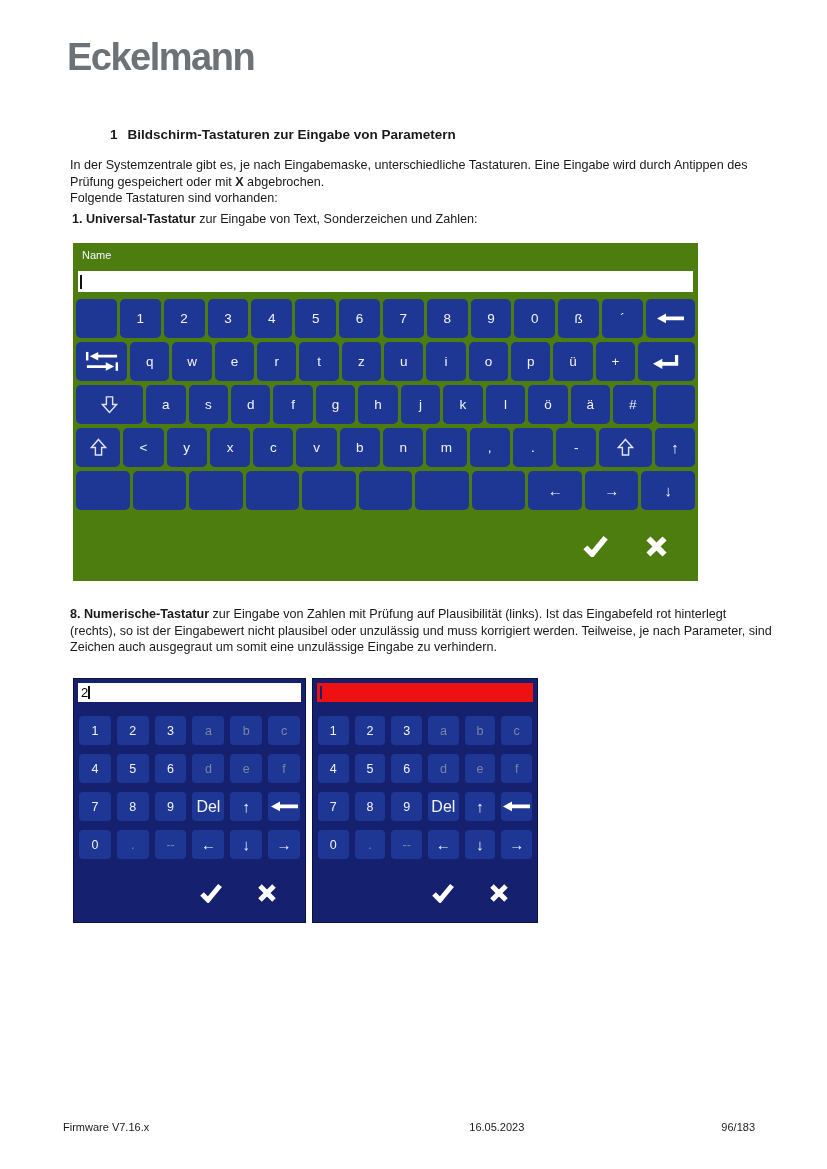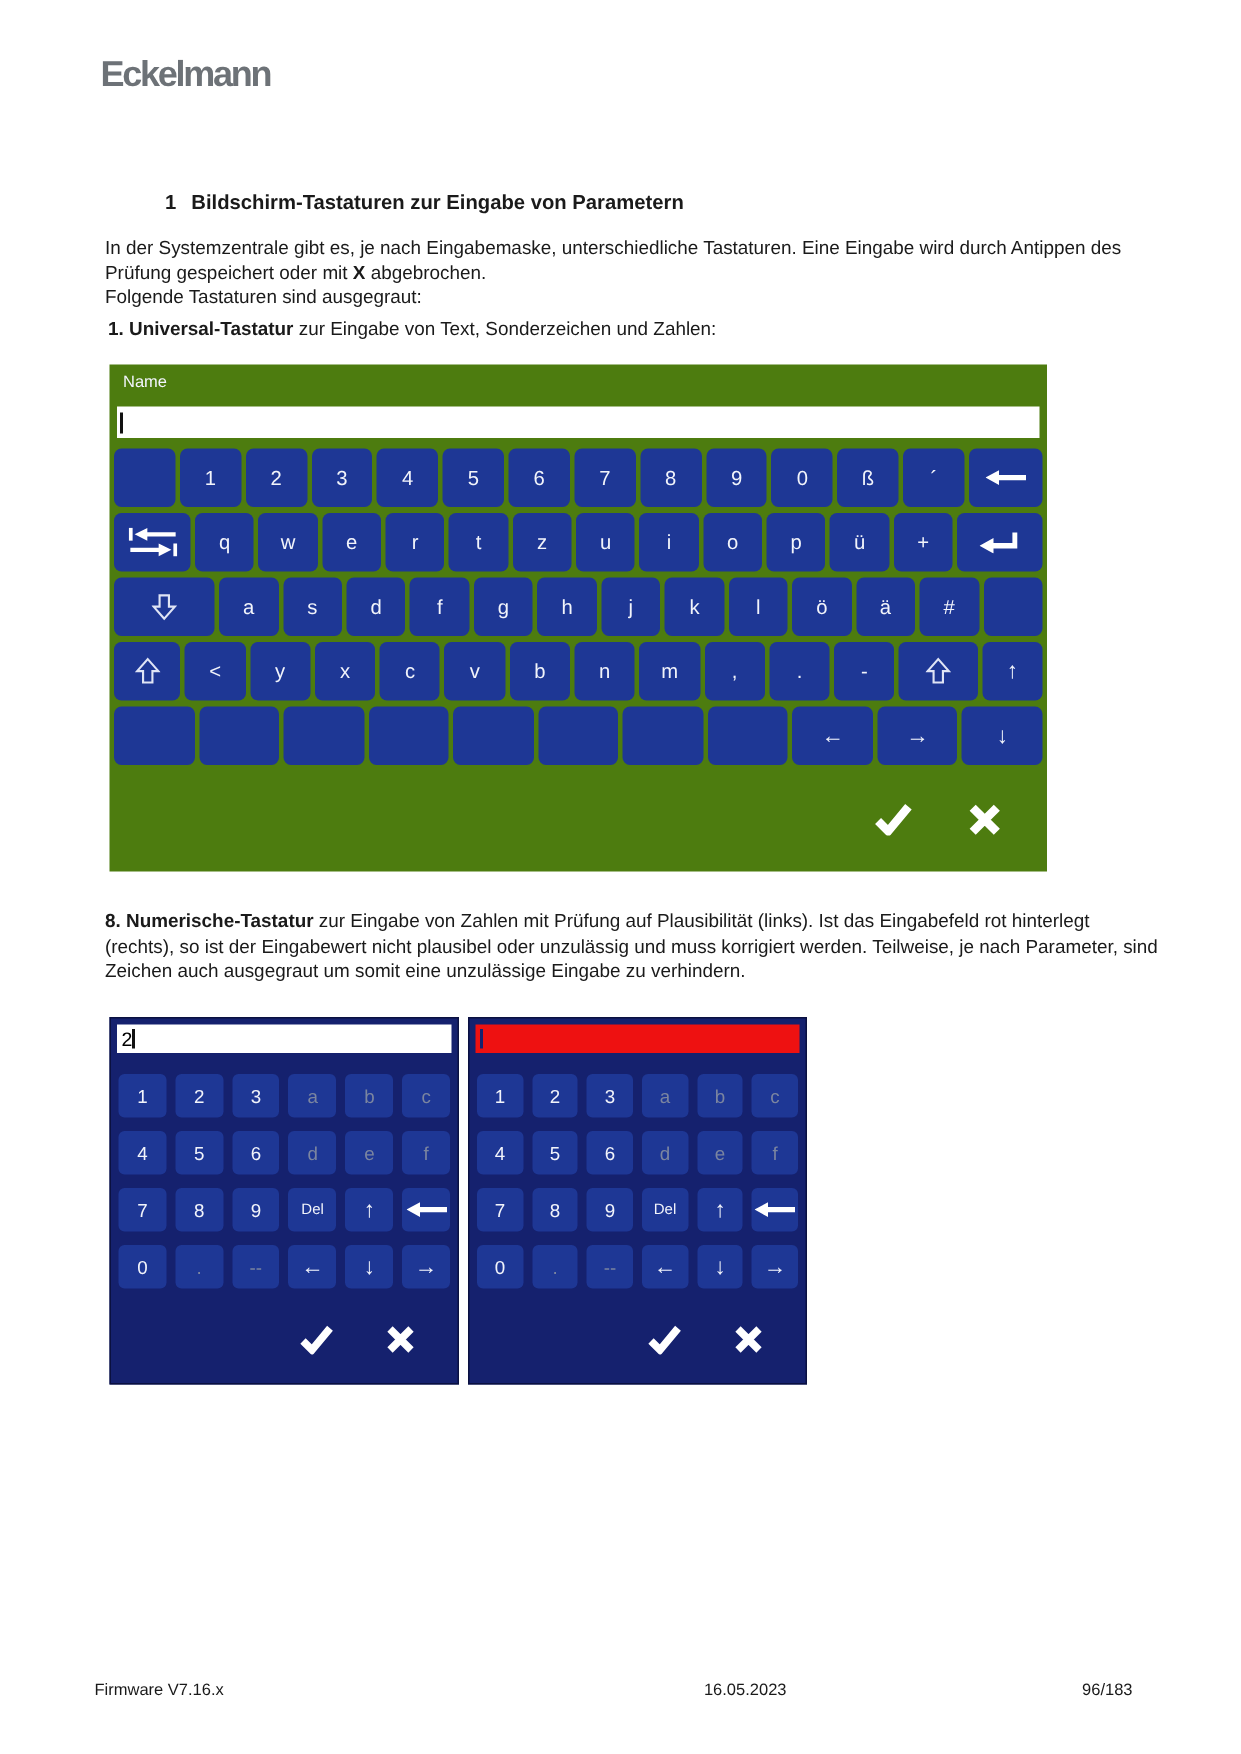--- a/index.html
+++ b/index.html
@@ -1,20 +1,20 @@
 <!DOCTYPE html>
 <html><head>
 <meta charset="utf-8">
 <style>
   * { margin:0; padding:0; box-sizing:border-box; }
   html,body { width:827px; height:1169px; background:#ffffff;
               font-family:"Liberation Sans", sans-serif; color:#1a1a1a; }
   .page { position:relative; width:827px; height:1169px; background:#fff; overflow:hidden; }
 
-  .logo { position:absolute; left:67px; top:36px; font-size:24px; font-weight:bold;
+  .logo { position:absolute; left:67px; top:36px; font-size:38px; font-weight:bold;
           color:#6d7277; letter-spacing:-1.5px; }
 
   .heading { position:absolute; left:70px; top:127px; font-size:13.5px; font-weight:bold;margin-left:40px; }
   .heading .hnum { margin-right:10px; }
 
   .para { position:absolute; font-size:12.6px; line-height:16.6px; }
   .intro { left:70px; top:157px; width:690px; }
   .item1 { left:72px; top:211px; width:700px; }
   .item2 { left:70px; top:606px; width:704px; }
 
@@ -46,21 +46,21 @@
   .numpad1 { left:312px; width:226px; }
   .np-input { position:absolute; left:4px; right:4px; top:4px; height:19px;
               display:flex; align-items:center; padding-left:3px; font-size:13px; color:#000; }
   .np-input .cursor { height:13px; }
   .np-input.err { background:#ee1111; }
   .np-input.err .cursor { background:#16226f; }
   .np-rows { position:absolute; left:5px; right:5px; top:37px;
              display:flex; flex-direction:column; gap:9px; }
   .np-row { display:flex; gap:6px; height:29px; }
   .np-row .key { font-size:12.5px; border-radius:4px; }
-  .np-row .key .del-label { font-size:10px;text-align:right; }
+  .np-row .key .del-label { font-size:16px;text-align:right; }
   .np-actions { position:absolute; left:0; bottom:0; width:100%; height:58px;
                 display:flex; align-items:center; justify-content:flex-end; gap:34px;
                 padding-right:28px; }
 
   
   .ukb .svg-backspace { width:27px; }
   .ukb .svg-enter     { width:28px; }
   .ukb .svg-tab       { width:34px; }
   .ukb .svg-shift, .ukb .svg-caps { width:17px; }
   .np-row .svg-backspace { width:27px; }
@@ -81,21 +81,21 @@
 <div class="page">
 
   <div class="logo">Eckelmann</div>
 
   <div class="heading">
     <span class="hnum">1</span><span>Bildschirm-Tastaturen zur Eingabe von Parametern</span>
   </div>
 
   <div class="para intro">
     <span>In der Systemzentrale gibt es, je nach Eingabemaske, unterschiedliche Tastaturen. Eine Eingabe wird durch Antippen des Prüfung gespeichert oder mit </span><b>X</b><span> abgebrochen.</span><br>
-    <span>Folgende Tastaturen sind ausgegraut:</span>
+    <span>Folgende Tastaturen sind vorhanden:</span>
   </div>
 
   <div class="para item1">
     <b>1. Universal-Tastatur</b><span> zur Eingabe von Text, Sonderzeichen und Zahlen:</span>
   </div>
 
   <div class="ukb">
     <div class="kb-label">Name</div>
     <div class="ukb-input">
       <span></span>

